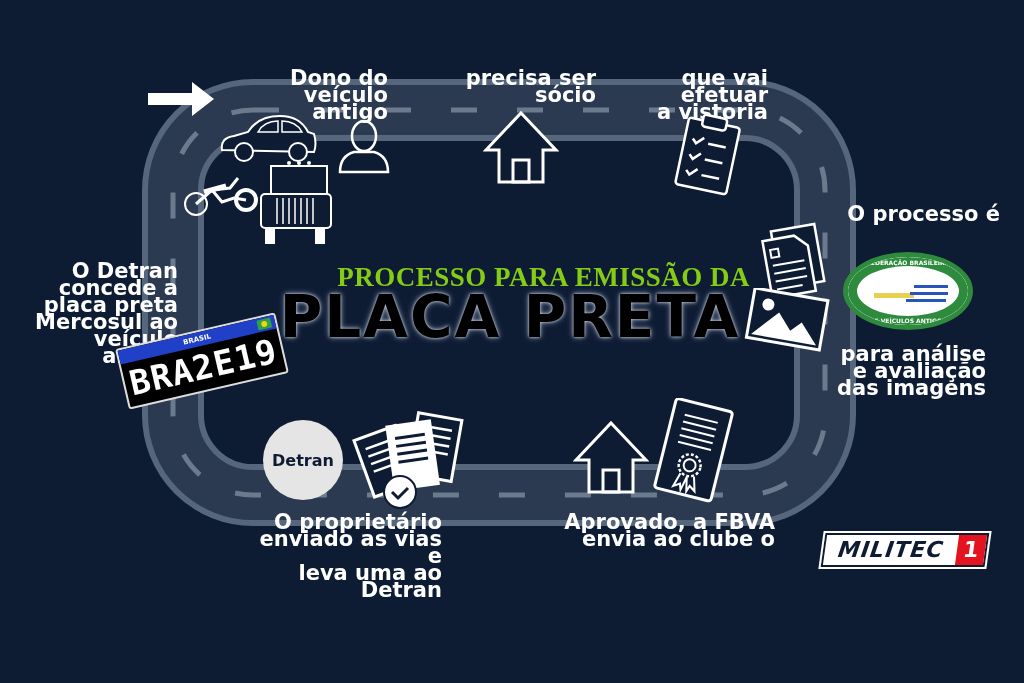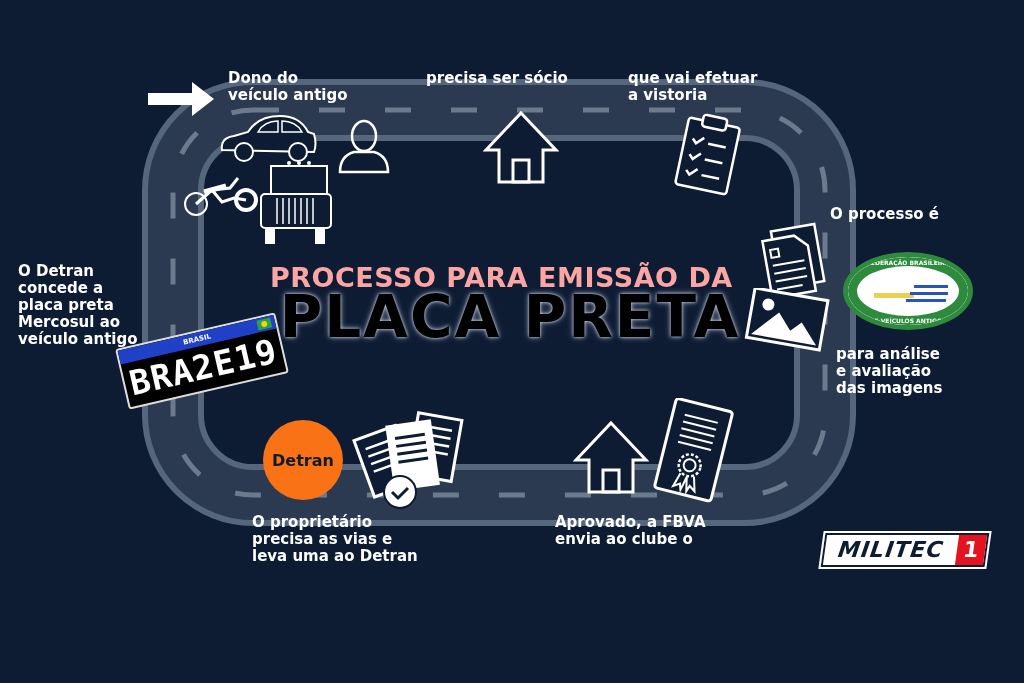--- a/index.html
+++ b/index.html
@@ -1,27 +1,27 @@
 <!DOCTYPE html>
 <html><head>
 <meta charset="utf-8">
 <style>
   html, body { margin:0; padding:0; }
   body { width:1024px; height:683px; background:#0d1b33; position:relative; overflow:hidden;
          font-family:"DejaVu Sans", sans-serif; color:#fff; }
   .abs { position:absolute; }
-  .lbl { position:absolute; text-align:left; font-weight:bold; font-size:15px; line-height:17px; color:#fff; }
+  .lbl { position:absolute; text-align:right; font-weight:bold; font-size:21px; line-height:17px; color:#fff; }
   svg.road { position:absolute; left:0; top:0; }
-  .title1 { position:absolute; left:270px; top:262px; width:480px; text-align:left;
-            font-weight:bold; font-size:27px; letter-spacing:0.5px; color:#fca5a5; }
+  .title1 { position:absolute; left:270px; top:262px; width:480px; text-align:right;
+            font-weight:bold; font-size:27px; letter-spacing:0.5px; color:#84cc16;font-family:Liberation Serif, serif; }
   .title2 { position:absolute; left:270px; top:283px; width:480px; text-align:center;
             font-weight:bold; font-size:58px; letter-spacing:2px; color:#000;
             text-shadow:0 0 3px #cfd6e2, 0 0 6px #8e9ab0; font-family:"DejaVu Sans", sans-serif; }
   .detran-circle { position:absolute; left:263px; top:420px; width:80px; height:80px; border-radius:50%;
-                   background:#f97316; color:#0d1b33; font-weight:bold; font-size:16px;
+                   background:#e5e5e5; color:#0d1b33; font-weight:bold; font-size:16px;
                    display:flex; align-items:center; justify-content:center; }
   .plate { position:absolute; left:120px; top:330px; width:160px; height:58px; transform:rotate(-13deg);
            background:#000; border:2px solid #ddd; border-radius:3px; overflow:hidden; }
   .plate .band { height:14px; background:#2140c8; color:#fff; font-size:7px; font-weight:bold; text-align:center; line-height:14px; position:relative; }
   .plate .flag { position:absolute; right:4px; top:2px; width:14px; height:10px; background:#2aa14b; border-radius:1px; }
   .plate .flag::after { content:""; position:absolute; left:4px; top:2px; width:6px; height:6px; border-radius:50%; background:#f5d20a; }
   .plate .num { font-family:"DejaVu Sans Mono", monospace; color:#fff; font-size:34px; font-weight:bold; text-align:center; line-height:42px; letter-spacing:1px; }
   .fbva { position:absolute; left:843px; top:252px; width:130px; height:78px; border-radius:50%;
           background:#fff; border:5px solid #2e8b3e; box-sizing:border-box; overflow:hidden; }
   .fbva .t1, .fbva .t2 { position:absolute; width:100%; text-align:center; font-size:6px; color:#fff; font-weight:bold; }
@@ -221,21 +221,21 @@
         <line x1="50" y1="44" x2="80" y2="44"></line>
         <line x1="50" y1="52" x2="80" y2="52"></line>
       </g>
     </g>
   <circle cx="52" cy="84" r="16" fill="#fff" stroke="#0d1b33" stroke-width="2"></circle>
   <path d="M44,84 l6,6 l10,-10" fill="none" stroke="#0d1b33" stroke-width="3"></path>
 </svg>
 
 <div class="lbl" style="left:252px;top:514px;width:190px">
   <div>O proprietário</div>
-  <div>precisa as vias e</div>
+  <div>enviado as vias e</div>
   <div>leva uma ao Detran</div>
 </div>
 
 <div class="lbl" style="left:18px;top:263px;width:160px">
   <div>O Detran</div>
   <div>concede a</div>
   <div>placa preta</div>
   <div>Mercosul ao</div>
   <div>veículo antigo</div>
 </div>

